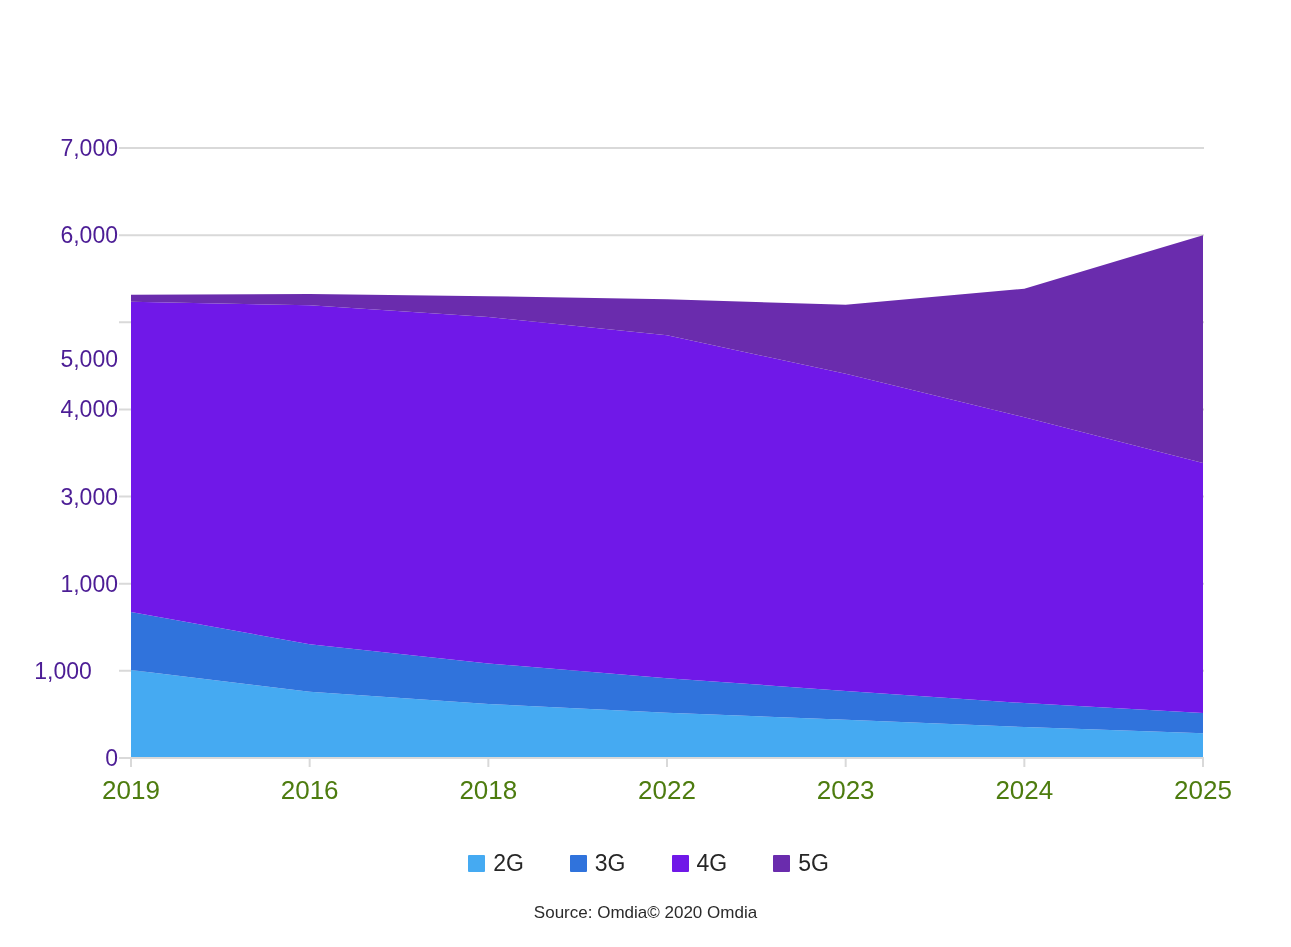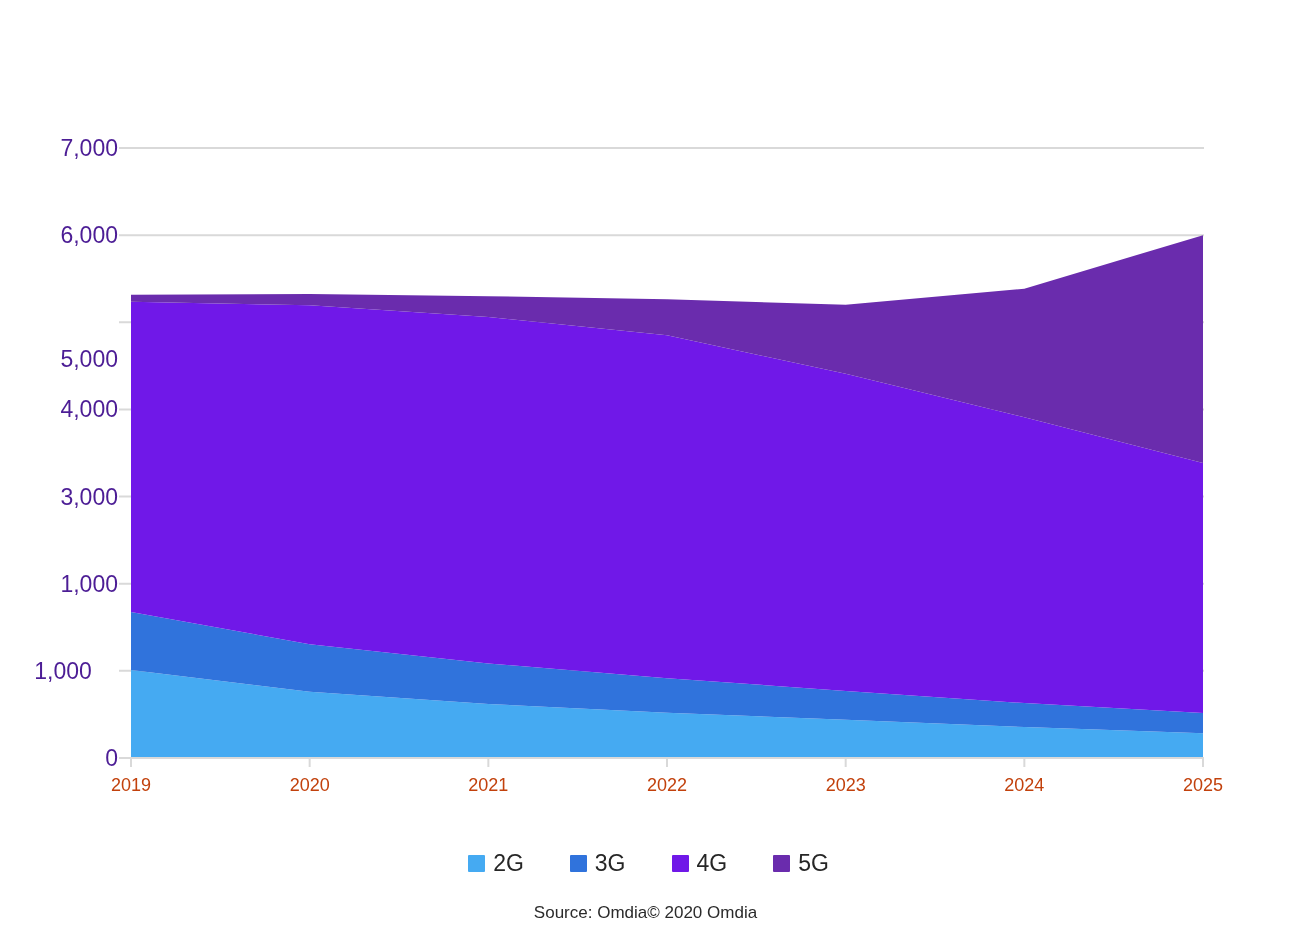--- a/index.html
+++ b/index.html
@@ -33,22 +33,22 @@
     transform:translateY(-50%);
     white-space:nowrap;
   }
   .ylabels{position:absolute;left:0;top:0;width:118px;height:947px;}
 
   .xtick{
     position:absolute;
     top:775px;
     width:160px;
     text-align:center;
-    font-size:18px;
-    color:#c2410c;
+    font-size:26px;
+    color:#4d7c0f;
     transform:translateX(-50%);
     white-space:nowrap;
   }
 
   .legend{
     position:absolute;
     left:6px;right:0;
     top:852px;
     display:flex;
     justify-content:center;
@@ -106,22 +106,22 @@
       <div class="ytick" style="top: 670.857px; text-align: center;">1,000</div>
       <div class="ytick" style="top: 583.714px;">1,000</div>
       <div class="ytick" style="top: 496.571px;">3,000</div>
       <div class="ytick" style="top: 409.429px;">4,000</div>
       <div class="ytick" style="top: 322.286px; margin-top: 37px;">5,000</div>
       <div class="ytick" style="top: 235.143px;">6,000</div>
       <div class="ytick" style="top: 148px;">7,000</div>
     </div>
   <div id="x-axis-labels">
       <div class="xtick" style="left: 131px;">2019</div>
-      <div class="xtick" style="left: 309.667px;">2020</div>
-      <div class="xtick" style="left: 488.333px;">2021</div>
+      <div class="xtick" style="left: 309.667px;">2016</div>
+      <div class="xtick" style="left: 488.333px;">2018</div>
       <div class="xtick" style="left: 667px;">2022</div>
       <div class="xtick" style="left: 845.667px;">2023</div>
       <div class="xtick" style="left: 1024.33px;">2024</div>
       <div class="xtick" style="left: 1203px;">2025</div>
     </div>
 
   <div class="legend" id="legend">
       <div class="legend-item">
         <span class="legend-swatch" style="background: rgb(69, 170, 242);"></span>
         <span class="legend-label">2G</span>

